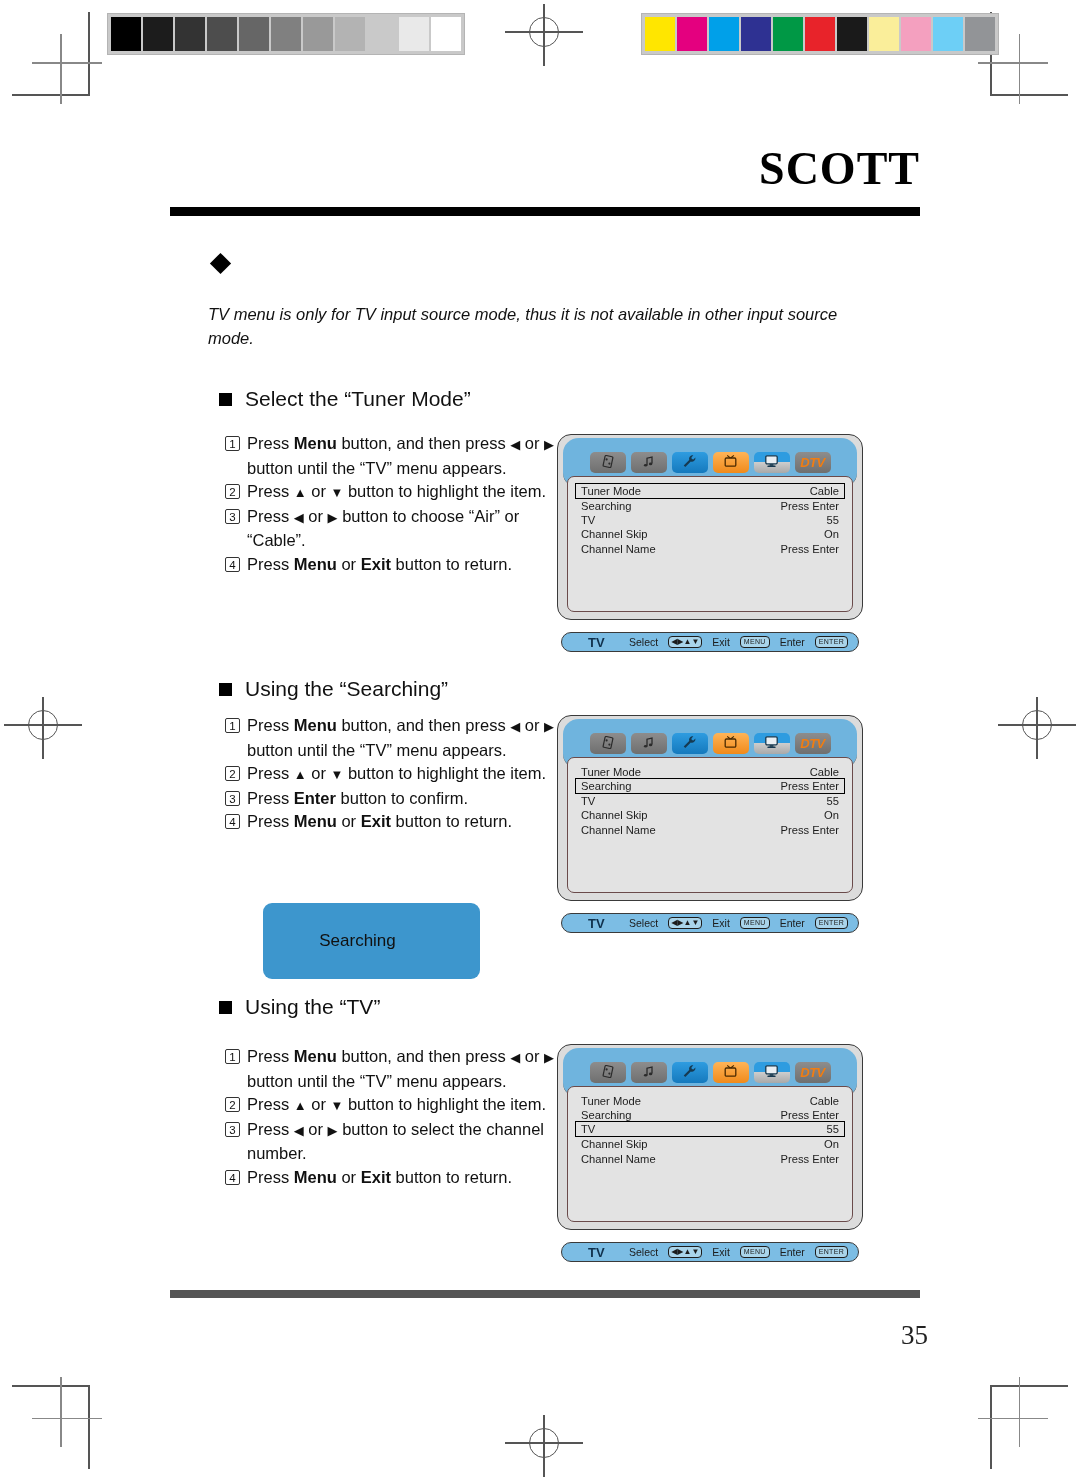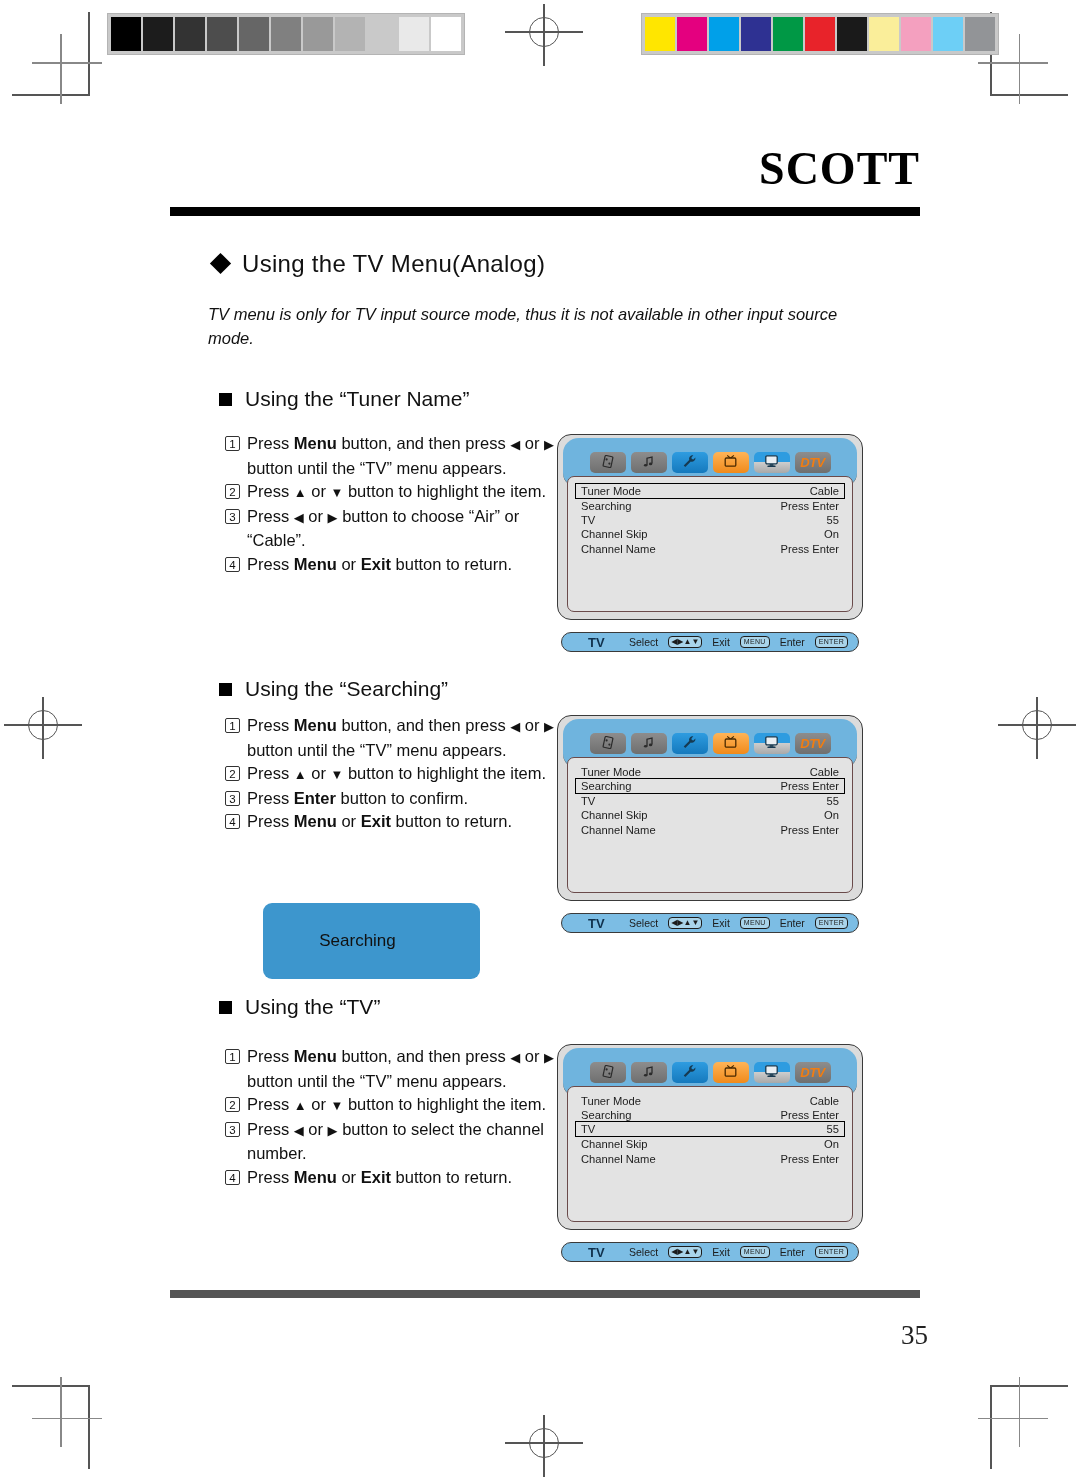--- a/index.html
+++ b/index.html
@@ -352,29 +352,29 @@
     <div class="sw" style="background: rgb(250, 238, 154);"></div>
     <div class="sw" style="background: rgb(244, 160, 191);"></div>
     <div class="sw" style="background: rgb(109, 207, 246);"></div>
     <div class="sw" style="background: rgb(146, 148, 151);"></div>
   </div>
 
 <div class="brand">SCOTT</div>
 <div class="rule-top"></div>
 
 <div class="h1">
-  <span class="dia"></span><span>Using the TV Menu(Analog)</span>
+  <span class="dia"></span>
 </div>
 
 <div class="note">
   <div>TV menu is only for TV input source mode, thus it is not available in other input source mode.</div>
 </div>
 
 <div class="h2" style="top:387px;">
-  <span class="sq"></span><span>Using the “Tuner Name”</span>
+  <span class="sq"></span><span>Select the “Tuner Mode”</span>
 </div>
 <div class="steps" id="steps-0" style="left:225px;top:432px;">
     <div class="step">
       <span class="num">1</span>
       <span class="txt">Press <b>Menu</b> button, and then press <span class="ar">◀</span> or <span class="ar">▶</span> button until the “TV” menu appears.</span>
     </div>
     <div class="step">
       <span class="num">2</span>
       <span class="txt">Press <span class="ar">▲</span> or <span class="ar">▼</span> button to highlight the item.</span>
     </div>

